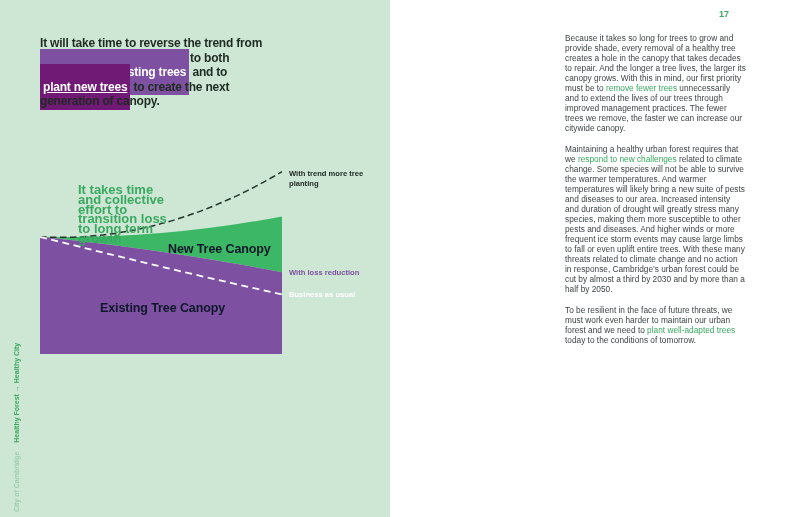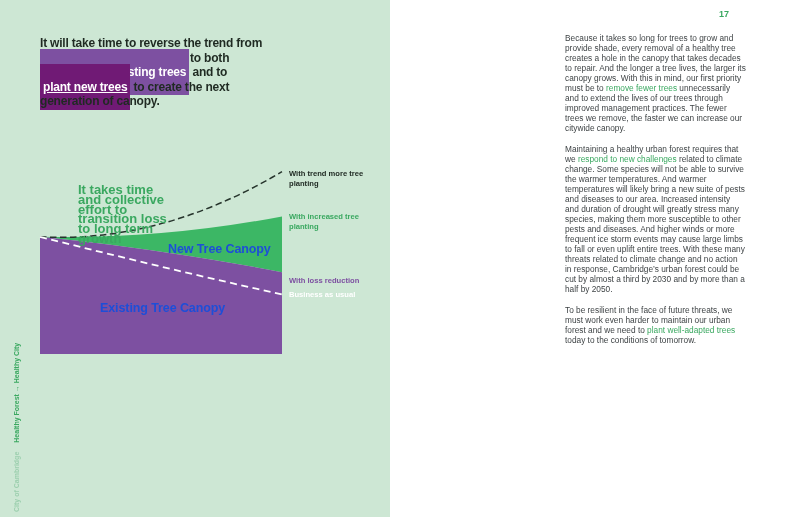--- a/index.html
+++ b/index.html
@@ -29,30 +29,30 @@
   }
   .hl{color:#ffffff;padding:16px 3px;white-space:nowrap;}
   .hl-purple{background:#7d50a1;}
   .hl-green{background:#701a75;text-decoration:underline;}
   
   .chart-svg{position:absolute;left:40px;top:168px;width:242px;height:186px;overflow:visible;}
   .chart-note{
     position:absolute;left:78px;top:185px;width:92px;
     font-size:13px;font-weight:bold;line-height:9.8px;color:#3aa860;
   }
-  .area-label{position:absolute;color:#1d4ed8;font-weight:bold;font-size:12.5px;letter-spacing:-0.1px;}
+  .area-label{position:absolute;color:#0f172a;font-weight:bold;font-size:12.5px;letter-spacing:-0.1px;}
   .area-label.new{left:168px;top:242px;}
   .area-label.existing{left:100px;top:301px;}
   .line-label{
     position:absolute;left:289px;width:96px;
     font-size:7.6px;font-weight:bold;line-height:9.6px;
   }
   .line-label.l1{top:169px;color:#222d26;}
   .line-label.l2{top:212px;color:#3aa860;}
-  .line-label.l3{top:276px;color:#7d50a1;}
+  .line-label.l3{top:268px;color:#7d50a1;}
   .line-label.l4{top:290px;color:#ffffff;}
   .x-axis{position:absolute;top:358px;left:0;width:396px;height:12px;
     font-size:9px;font-weight:bold;color:#1f2a22;}
   .x-tick{position:absolute;top:0;}
   .x-tick.t0{left:40px;} .x-tick.t1{left:151px;} .x-tick.t2{left:260px;}
   
   .sidebar-rot{
     position:absolute;left:13px;top:512px;width:215px;height:12px;
     transform:rotate(-90deg);transform-origin:0 0;
     font-size:7px;white-space:nowrap;
@@ -84,21 +84,20 @@
     <path fill="none" stroke="#26342c" stroke-width="1.5" stroke-dasharray="6.5 3.5" d="M0,68.8 Q121,75.3 242,3.7"></path>
     <path fill="none" stroke="#ffffff" stroke-width="1.8" stroke-dasharray="7 4.5" d="M0,68.8 Q121,99.5 242,126.5"></path>
   </svg>
 
   <div class="chart-note">It takes time and collective effort to transition loss to long term growth</div>
 
   <div class="area-label new">New Tree Canopy</div>
   <div class="area-label existing">Existing Tree Canopy</div>
 
   <div class="line-label l1">With trend more tree planting</div>
-  <div class="line-label l2">With increased tree planting</div>
   <div class="line-label l3">With loss reduction</div>
   <div class="line-label l4">Business as usual</div>
 
 
   <div class="sidebar-rot">
     <span class="brand">City of Cambridge</span><span class="section">Healthy Forest → Healthy City</span>
   </div>
 </div>
 
 <div class="page-divider"></div>

